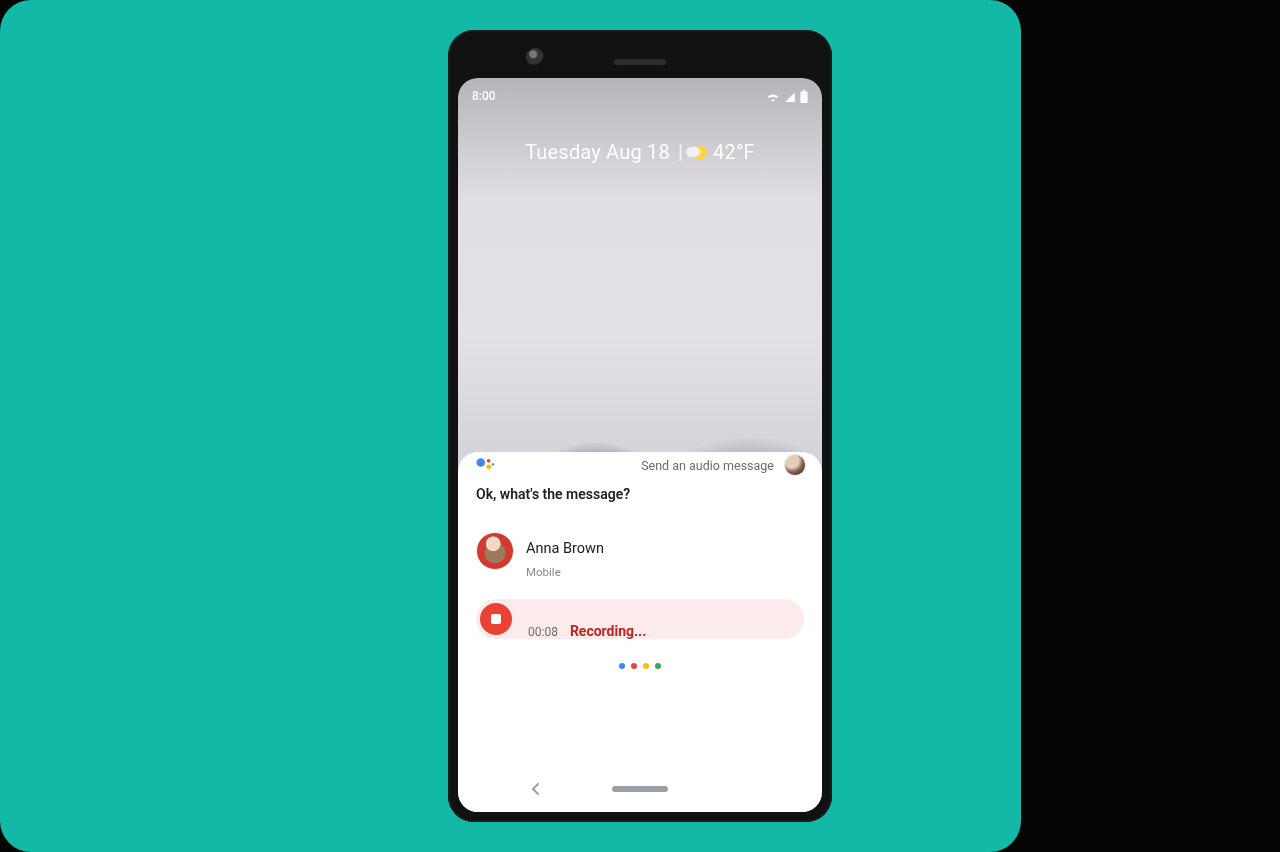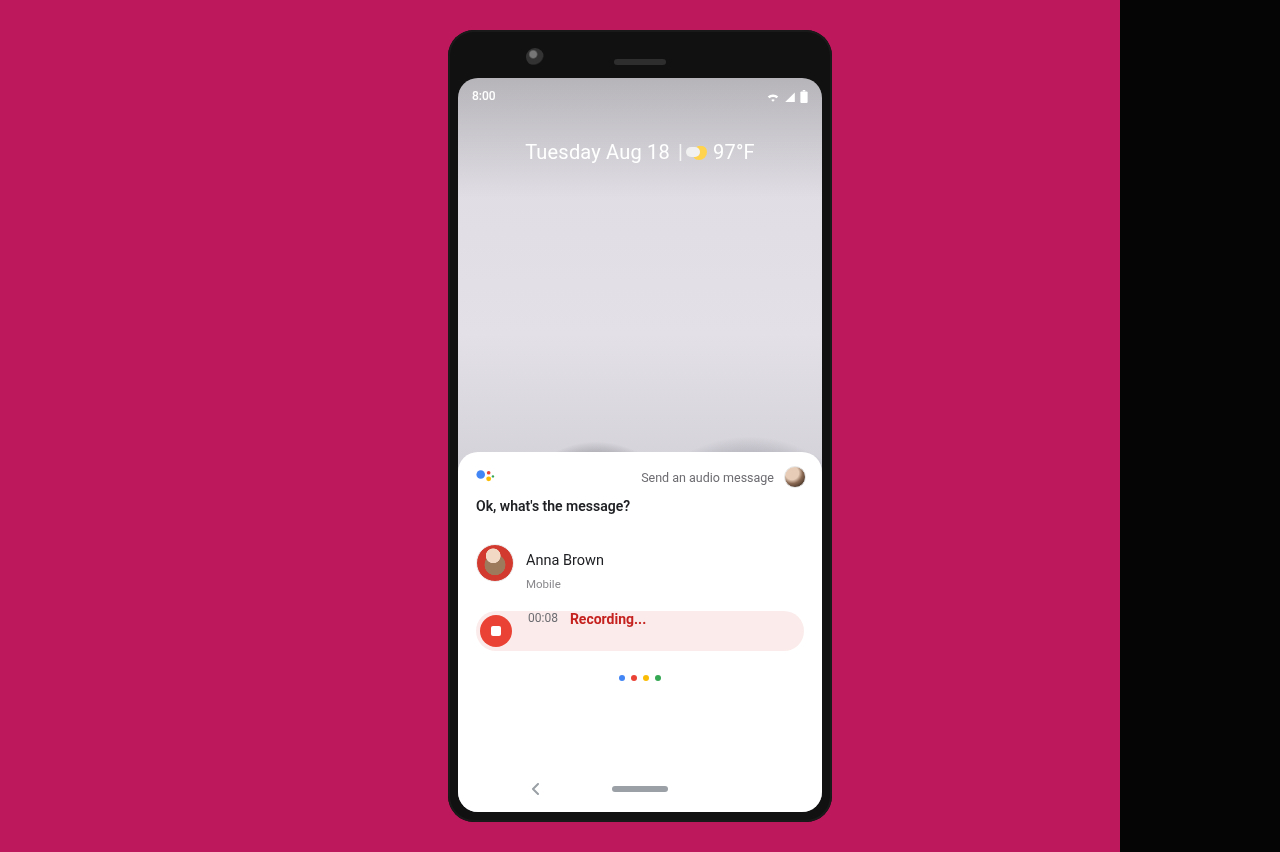--- a/index.html
+++ b/index.html
@@ -1,18 +1,18 @@
 <!DOCTYPE html>
 <html><head>
 <meta charset="utf-8">
 <style>
   * { box-sizing: border-box; margin: 0; padding: 0; }
   html, body { width: 1280px; height: 852px; background: #050506; font-family: 'Roboto', 'Helvetica Neue', Arial, sans-serif; overflow: hidden; }
 
-  .stage { width: 1120px; height: 852px; position: relative; background: #be185d; }
+  .stage { width: 1021px; height: 852px; position: relative; background: #14b8a6; border-radius: 31px; }
 
   
   .phone {
     position: absolute;
     left: 448px; top: 30px;
     width: 384px; height: 792px;
     background: #111;
     border-radius: 26px;
     box-shadow: 0 0 0 2px #1a1a1a inset;
   }
@@ -76,21 +76,21 @@
   }
 
   
   .card {
     position: absolute; left: 0; right: 0; bottom: 0; height: 360px;
     background: #fff; border-radius: 20px 20px 0 0;
     display: flex; flex-direction: column;
   }
   .card-header {
     display:flex; align-items:flex-start; justify-content:space-between;
-    padding: 14px 16px 8px 16px;
+    padding: 2px 16px 8px 16px;
   }
   .ga-logo { width: 22px; height: 22px; position: relative; display:flex; align-items:center; }
   .ga-logo svg{display:block;}
   .header-right { display:flex; align-items:center; gap:10px; color:#6d6d72; font-size:12.5px; }
   .avatar-sm { width:22px; height:22px; border-radius:50%; background: radial-gradient(circle at 35% 30%, #e7cdb8 0 35%, #8b6a54 55%, #4a3628 80%); border:1px solid #e6e6e6; }
 
   .prompt { padding: 2px 18px 12px 18px; font-size: 14px; font-weight: 600; color:#202124; }
 
   .contact {
     display:flex; align-items:center; gap:12px; padding: 8px 18px 14px 18px;
@@ -101,21 +101,21 @@
       radial-gradient(circle at 45% 30%, #f2d9c6 0 22%, rgba(0,0,0,0) 24%),
       radial-gradient(circle at 50% 55%, #9e7a5d 0 38%, rgba(0,0,0,0) 40%),
       linear-gradient(#d23a2f,#d23a2f);
     border:1px solid #eee;
   }
   .contact-text .name { font-size:14.5px; color:#202124;margin-top:18px; }
   .contact-text .sub { font-size:11.5px; color:#8a8a8e; margin-top:8px; }
 
   .recorder {
     margin: 6px 18px 0 18px; height:40px; border-radius:20px;
-    background:#fbeceb; display:flex; align-items:flex-start; gap:12px; padding-right:14px;
+    background:#fbeceb; display:flex; align-items:flex-end; gap:12px; padding-right:14px;
   }
   .stop-btn {
     width:32px; height:32px; margin:4px; border:none; border-radius:50%;
     background:#ea4335; display:flex; align-items:center; justify-content:center; cursor:pointer;
   }
   .stop-btn .square{ width:10px; height:10px; background:#fff; border-radius:2px; }
   .rec-time { font-size:12px; color:#6d6d72; }
   .rec-state { font-size:14px; color:#c5221f;font-weight:bold; }
 
   .actions { display:flex; justify-content:flex-end; padding: 18px 18px 0 18px; }
@@ -171,21 +171,21 @@
               </svg>
           </span>
         </div>
       </div>
 
       <div class="dateline">
         <span>Tuesday Aug 18</span>
         <span class="sep">|</span>
         <span class="weather">
           <span class="weather-icon"></span>
-          <span>97°F</span>
+          <span>42°F</span>
         </span>
       </div>
 
       <div class="card">
         <div class="card-header">
           <span class="ga-logo">
             <svg width="22" height="22" viewBox="0 0 36 36">
               <circle cx="11" cy="14" r="7" fill="#4285f4"></circle>
               <circle cx="24" cy="11" r="3" fill="#ea4335"></circle>
               <circle cx="24" cy="21" r="4" fill="#fbbc05"></circle>

